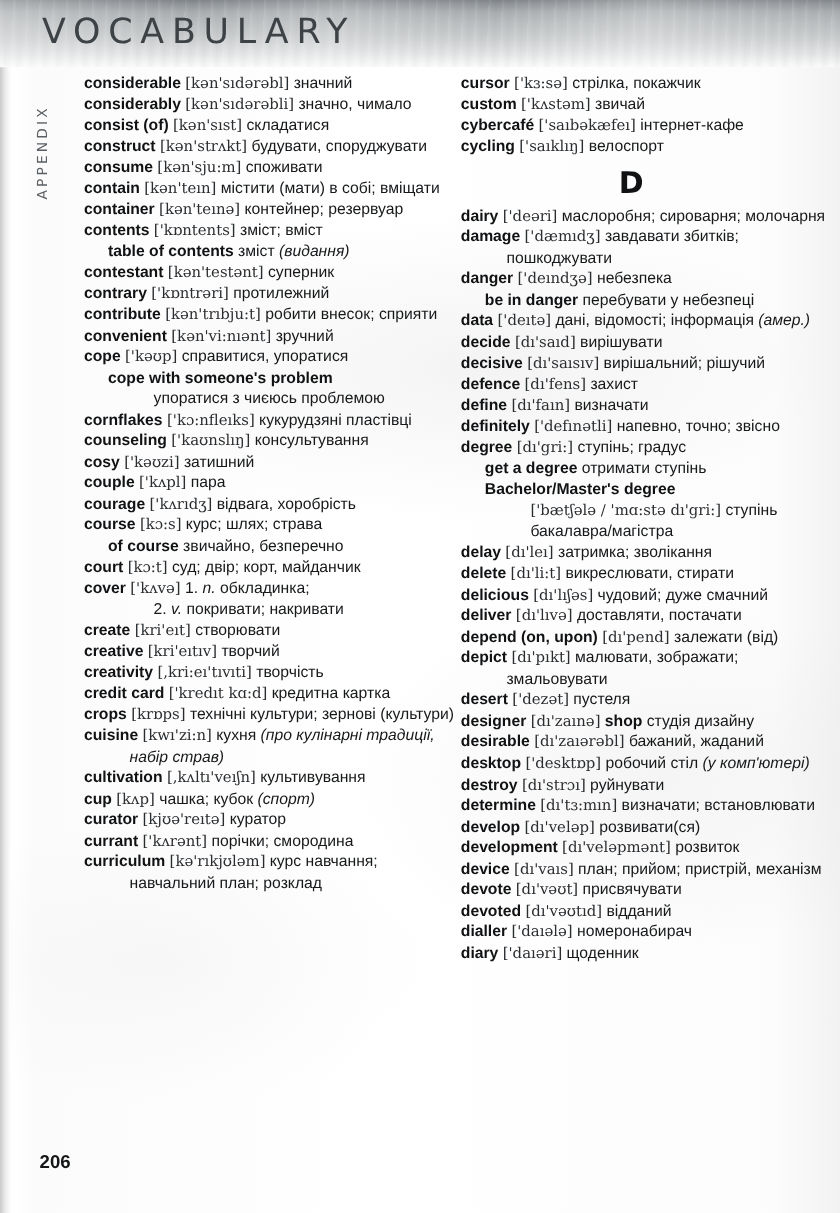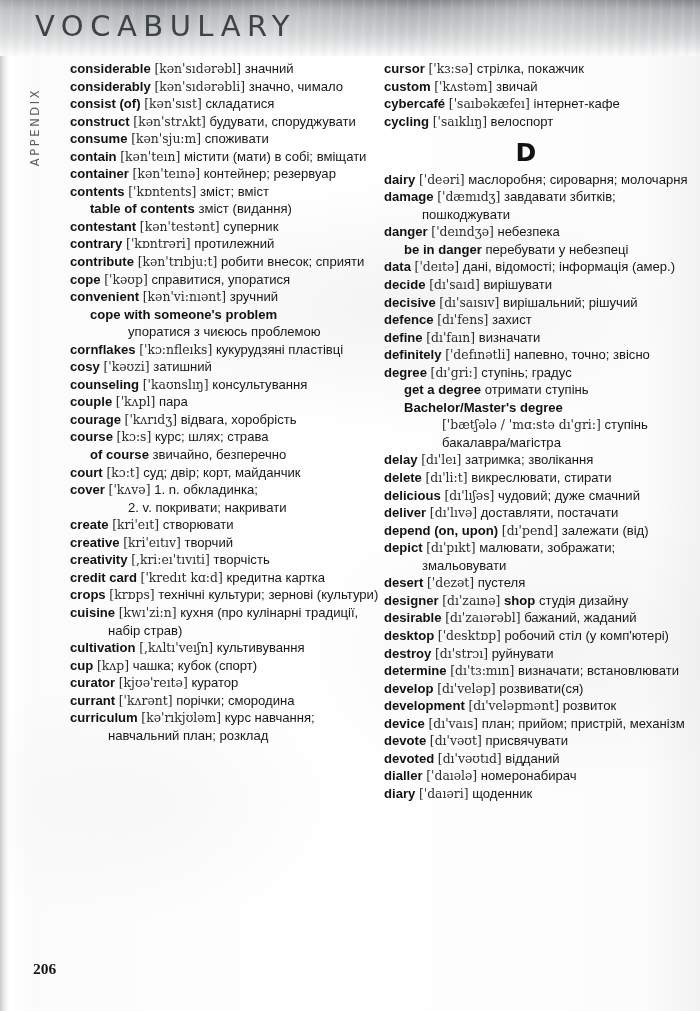--- a/index.html
+++ b/index.html
@@ -142,40 +142,41 @@
     font-family: "DejaVu Serif", serif;
     font-weight: normal;
     color: #2a2d30;
     font-size: 12.4px;
   }
   .tr {
     font-weight: normal;
     color: #16181a;
   }
   .ital {
+    font-style: italic;
   }
   .letter-head {
     text-align: center;
     font-size: 25px;
     font-weight: bold;
     color: #101214;
     margin: 14px 0 9px 0;
     padding-right: 26px;
     font-family: "DejaVu Sans", sans-serif;
   }
   
   .folio {
     position: absolute;
     left: 33px;
     top: 960px;
     font-size: 15.5px;
     font-weight: bold;
     color: #141617;
     z-index: 6;
-    font-family: Liberation Serif, serif;
+    font-family: Liberation Sans, sans-serif;
   }
   .edge-shadow {
     position: absolute;
     left: 0; top: 0;
     width: 9px; height: 1011px;
     background: linear-gradient(to right, #c9c9c9, #e9e9e9 45%, #ffffff);
     z-index: 2;
   }
 </style>
 </head>
@@ -202,27 +203,27 @@
         <div class="entry"><span class="hw">consist (of)</span> <span class="ipa">[kən'sıst]</span> <span class="tr">складатися</span></div>
         <div class="entry"><span class="hw">construct</span> <span class="ipa">[kən'strʌkt]</span> <span class="tr">будувати, споруджувати</span></div>
         <div class="entry"><span class="hw">consume</span> <span class="ipa">[kən'sju:m]</span> <span class="tr">споживати</span></div>
         <div class="entry"><span class="hw">contain</span> <span class="ipa">[kən'teın]</span> <span class="tr">містити (мати) в собі; вміщати</span></div>
         <div class="entry"><span class="hw">container</span> <span class="ipa">[kən'teınə]</span> <span class="tr">контейнер; резервуар</span></div>
         <div class="entry"><span class="hw">contents</span> <span class="ipa">['kɒntents]</span> <span class="tr">зміст; вміст</span></div>
         <div class="entry sub"><span class="hw">table of contents</span> <span class="tr">зміст </span><span class="tr ital">(видання)</span></div>
         <div class="entry"><span class="hw">contestant</span> <span class="ipa">[kən'testənt]</span> <span class="tr">суперник</span></div>
         <div class="entry"><span class="hw">contrary</span> <span class="ipa">['kɒntrəri]</span> <span class="tr">протилежний</span></div>
         <div class="entry"><span class="hw">contribute</span> <span class="ipa">[kən'trıbju:t]</span> <span class="tr">робити внесок; сприяти</span></div>
+        <div class="entry"><span class="hw">convenient</span> <span class="ipa">[kən'vi:nıənt]</span> <span class="tr">зручний</span></div>
         <div class="entry"><span class="hw">cope</span> <span class="ipa">['kəʊp]</span> <span class="tr">справитися, упоратися</span></div>
-        <div class="entry"><span class="hw">convenient</span> <span class="ipa">[kən'vi:nıənt]</span> <span class="tr">зручний</span></div>
         <div class="entry sub"><span class="hw">cope with someone's problem</span> </div>
         <div class="entry sub2"><span class="tr">упоратися з чиєюсь проблемою</span></div>
         <div class="entry"><span class="hw">cornflakes</span> <span class="ipa">['kɔ:nfleıks]</span> <span class="tr">кукурудзяні пластівці</span></div>
+        <div class="entry"><span class="hw">counseling</span> <span class="ipa">['kaʊnslıŋ]</span> <span class="tr">консультування</span></div>
         <div class="entry"><span class="hw">cosy</span> <span class="ipa">['kəʊzi]</span> <span class="tr">затишний</span></div>
-        <div class="entry"><span class="hw">counseling</span> <span class="ipa">['kaʊnslıŋ]</span> <span class="tr">консультування</span></div>
         <div class="entry"><span class="hw">couple</span> <span class="ipa">['kʌpl]</span> <span class="tr">пара</span></div>
         <div class="entry"><span class="hw">courage</span> <span class="ipa">['kʌrıdʒ]</span> <span class="tr">відвага, хоробрість</span></div>
         <div class="entry"><span class="hw">course</span> <span class="ipa">[kɔ:s]</span> <span class="tr">курс; шлях; страва</span></div>
         <div class="entry sub"><span class="hw">of course</span> <span class="tr">звичайно, безперечно</span></div>
         <div class="entry"><span class="hw">court</span> <span class="ipa">[kɔ:t]</span> <span class="tr">суд; двір; корт, майданчик</span></div>
         <div class="entry"><span class="hw">cover</span> <span class="ipa">['kʌvə]</span> <span class="tr">1. </span><span class="tr ital">n.</span><span class="tr"> обкладинка;</span></div>
         <div class="entry sub2"><span class="tr">2. </span><span class="tr ital">v.</span><span class="tr"> покривати; накривати</span></div>
         <div class="entry"><span class="hw">create</span> <span class="ipa">[kri'eıt]</span> <span class="tr">створювати</span></div>
         <div class="entry"><span class="hw">creative</span> <span class="ipa">[kri'eıtıv]</span> <span class="tr">творчий</span></div>
         <div class="entry"><span class="hw">creativity</span> <span class="ipa">[,kri:eı'tıvıti]</span> <span class="tr">творчість</span></div>

